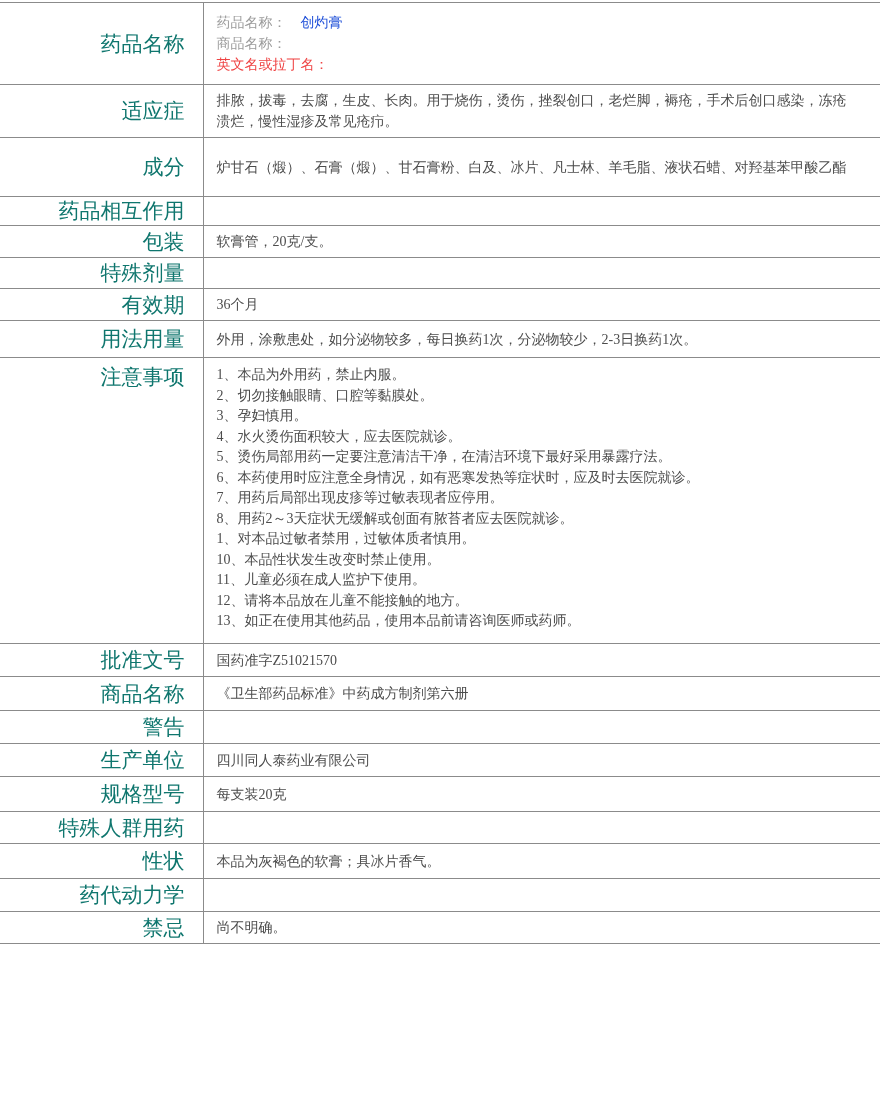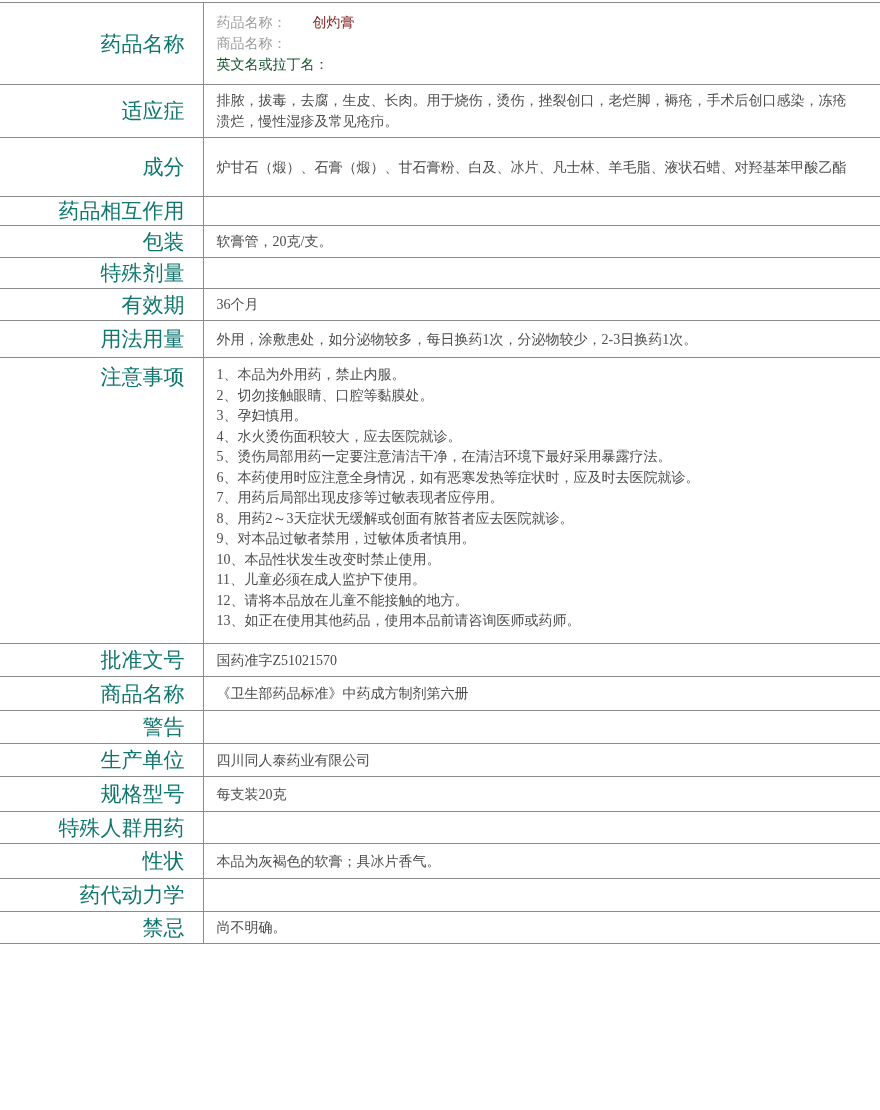--- a/index.html
+++ b/index.html
@@ -35,22 +35,22 @@
     vertical-align: middle;
     font-size: 14px;
     color: #4c4c4c;
     line-height: 21px;
     padding: 5px 20px 5px 13px;
     word-break: break-all;
   }
   td.cnt.vtop { vertical-align: top; padding-top: 7px; }
   .name-line { line-height: 21px; }
   .muted { color: #9b9b9b; }
-  .muted-light { color: #14532d; }
-  .name-value { color: #7f1d1d; margin-left: 26px; }
+  .muted-light { color: #ef4444; }
+  .name-value { color: #1d4ed8; margin-left: 14px; }
   .note-item { line-height: 20.5px; }
   
   .h27{height:27px} .h28{height:28px} .h31{height:31px} .h32{height:32px}
   .h33{height:33px} .h34{height:34px} .h35{height:35px} .h37{height:37px}
   .h49{height:49px} .h59{height:59px} .h82{height:82px} .h286{height:286px}
 </style>
 </head>
 <body>
 
 <table class="drug-table">
@@ -108,21 +108,21 @@
       <th class="lbl vtop">注意事项</th>
       <td class="cnt vtop">
         <div class="note-item">1、本品为外用药，禁止内服。</div>
         <div class="note-item">2、切勿接触眼睛、口腔等黏膜处。</div>
         <div class="note-item">3、孕妇慎用。</div>
         <div class="note-item">4、水火烫伤面积较大，应去医院就诊。</div>
         <div class="note-item">5、烫伤局部用药一定要注意清洁干净，在清洁环境下最好采用暴露疗法。</div>
         <div class="note-item">6、本药使用时应注意全身情况，如有恶寒发热等症状时，应及时去医院就诊。</div>
         <div class="note-item">7、用药后局部出现皮疹等过敏表现者应停用。</div>
         <div class="note-item">8、用药2～3天症状无缓解或创面有脓苔者应去医院就诊。</div>
-        <div class="note-item">9、对本品过敏者禁用，过敏体质者慎用。</div>
+        <div class="note-item">1、对本品过敏者禁用，过敏体质者慎用。</div>
         <div class="note-item">10、本品性状发生改变时禁止使用。</div>
         <div class="note-item">11、儿童必须在成人监护下使用。</div>
         <div class="note-item">12、请将本品放在儿童不能接触的地方。</div>
         <div class="note-item">13、如正在使用其他药品，使用本品前请咨询医师或药师。</div>
       </td>
     </tr>
 
     <tr class="h33">
       <th class="lbl">批准文号</th>
       <td class="cnt">国药准字Z51021570</td>

